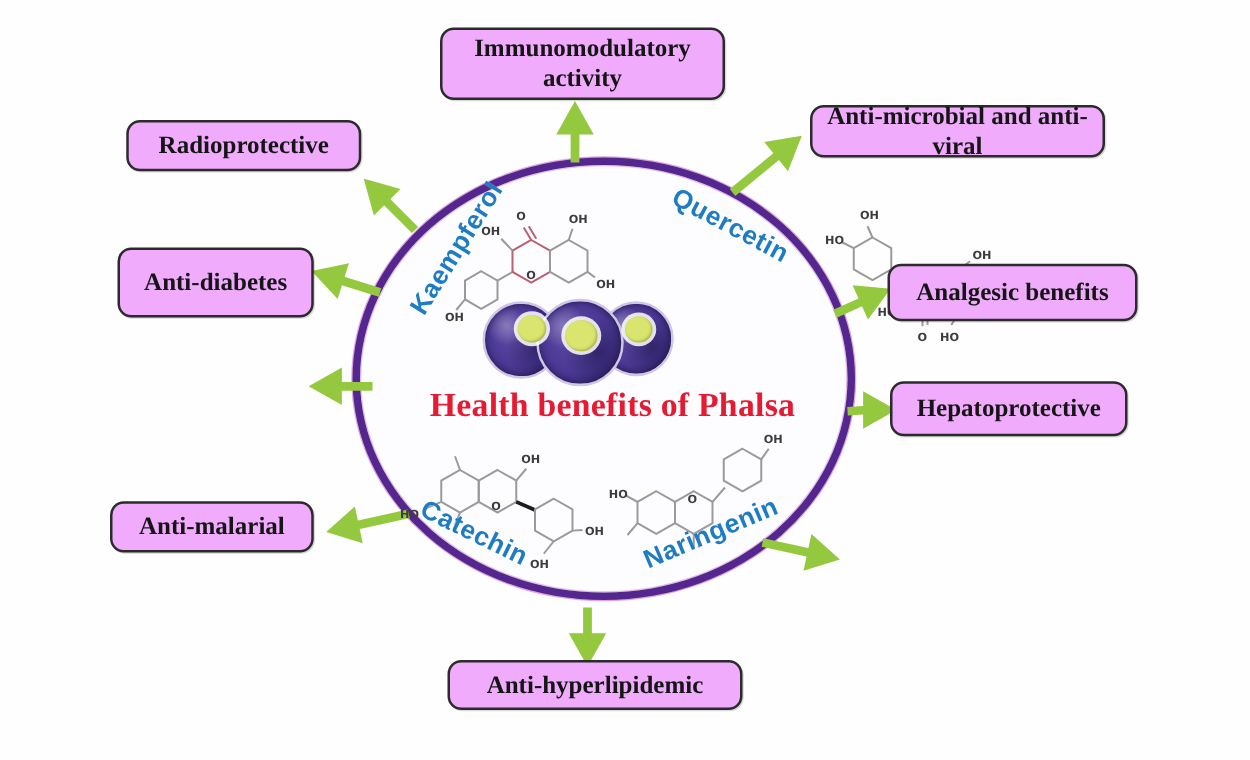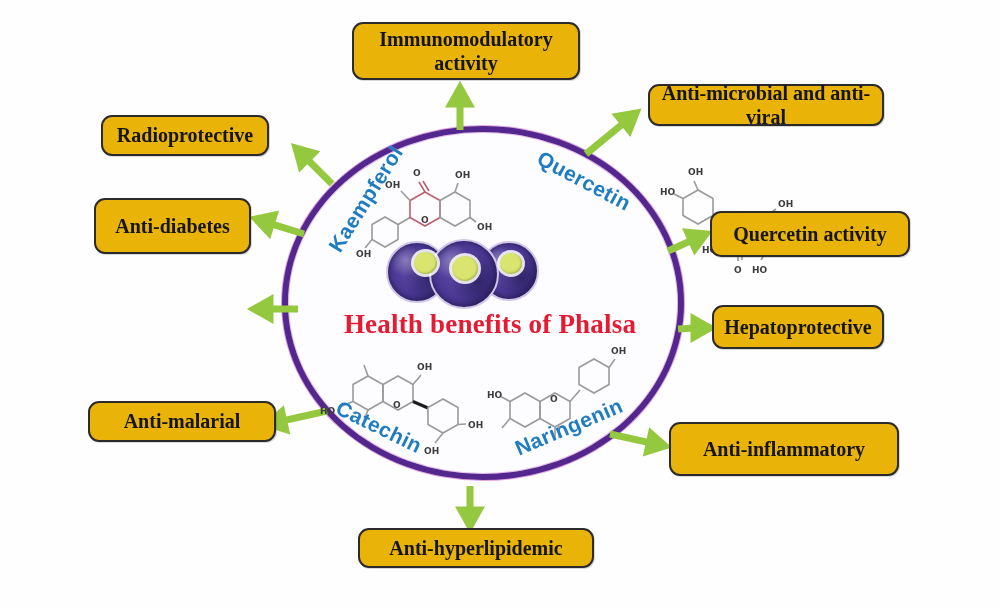--- a/index.html
+++ b/index.html
@@ -9,21 +9,21 @@
   }
   
   .ellipse{
     position:absolute;left:282px;top:126px;width:402px;height:354px;
     border:6px solid #53278d;border-radius:50%;box-sizing:border-box;
     box-shadow:0 0 0 1px rgba(199,88,195,.55), inset 0 0 0 1px rgba(199,88,195,.4);
     background:#fdfdff;
   }
   
   .benefit{
-    position:absolute;box-sizing:border-box;background:#eab308;
+    position:absolute;box-sizing:border-box;background:#f0abfc;
     border:2px solid #2b2b2b;border-radius:11px;
     display:flex;align-items:center;justify-content:center;text-align:center;
     font-weight:bold;font-size:20px;line-height:1.22;color:#151515;
     padding:2px 10px;box-shadow:1px 1px 0 rgba(0,0,0,.15);
   }
   
   .title{
     position:absolute;left:330px;top:309px;width:320px;text-align:center;
     font-weight:bold;font-size:27px;color:#e41b32;letter-spacing:.2px;
   }
@@ -185,21 +185,20 @@
 
   <div class="compound-label" style="left:366px;top:199px;transform:translate(-50%,-50%) rotate(-58deg)">Kaempferol</div>
   <div class="compound-label" style="left:584px;top:181px;transform:translate(-50%,-50%) rotate(28deg)">Quercetin</div>
   <div class="compound-label" style="left:379px;top:427px;transform:translate(-50%,-50%) rotate(26deg)">Catechin</div>
   <div class="compound-label" style="left:569px;top:427px;transform:translate(-50%,-50%) rotate(-23deg)">Naringenin</div>
 
   <div class="title">Health benefits of Phalsa</div>
 
   <div class="benefit" style="left:352px;top:22px;width:228px;height:58px">Immunomodulatory activity</div>
   <div class="benefit" style="left:648px;top:84px;width:236px;height:42px">Anti-microbial and anti-viral</div>
-  <div class="benefit" style="left:710px;top:211px;width:200px;height:46px">Quercetin activity</div>
-  <div class="benefit" style="left:712px;top:305px;width:172px;height:44px">Hepatoprotective</div>
-  <div class="benefit" style="left:669px;top:422px;width:230px;height:54px">Anti-inflammatory</div>
+  <div class="benefit" style="left:710px;top:211px;width:200px;height:46px">Analgesic benefits</div>
+  <div class="benefit" style="left:712px;top:305px;width:190px;height:44px">Hepatoprotective</div>
   <div class="benefit" style="left:358px;top:528px;width:236px;height:40px">Anti-hyperlipidemic</div>
-  <div class="benefit" style="left:88px;top:401px;width:188px;height:41px">Anti-malarial</div>
+  <div class="benefit" style="left:88px;top:401px;width:163px;height:41px">Anti-malarial</div>
   <div class="benefit" style="left:94px;top:198px;width:157px;height:56px">Anti-diabetes</div>
-  <div class="benefit" style="left:101px;top:115px;width:168px;height:41px">Radioprotective</div>
+  <div class="benefit" style="left:101px;top:96px;width:188px;height:41px">Radioprotective</div>
 
 </div>
 
 </body></html>

